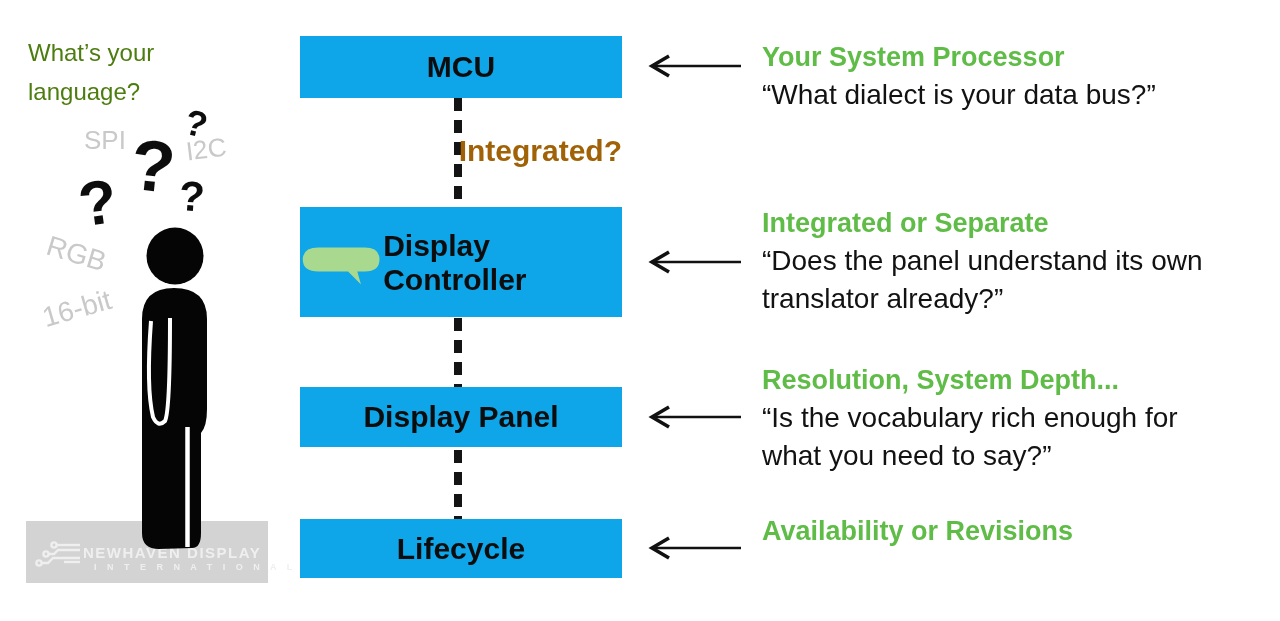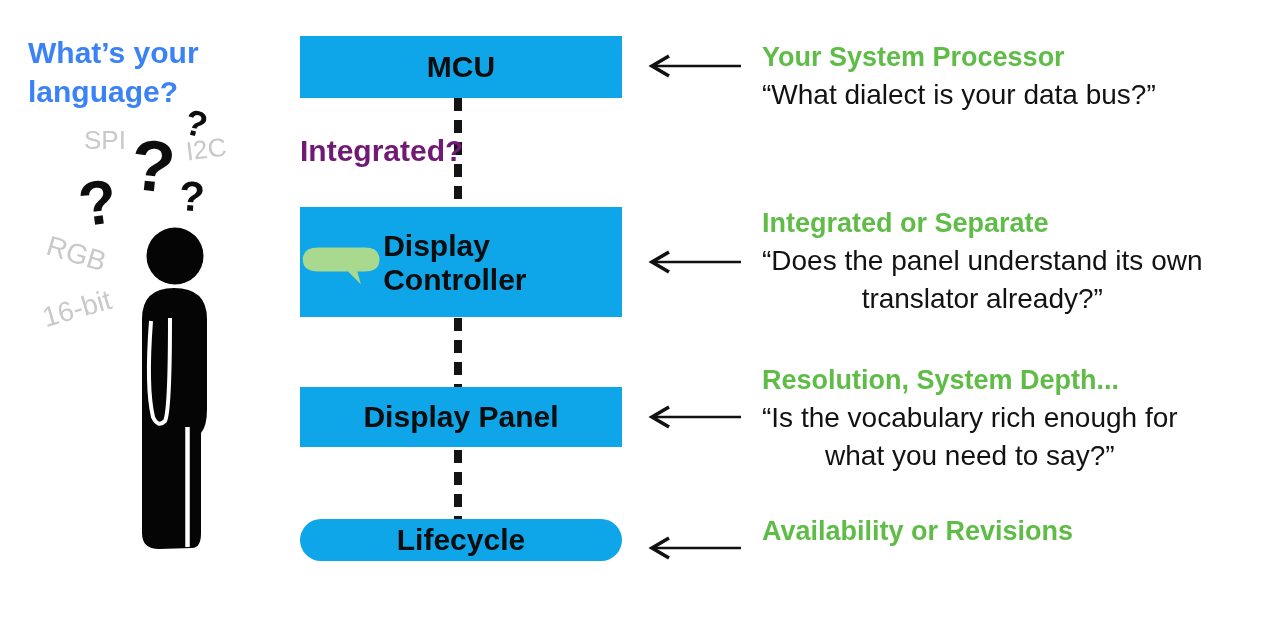--- a/index.html
+++ b/index.html
@@ -3,21 +3,21 @@
 <meta charset="utf-8">
 <style>
   html,body{margin:0;padding:0;background:#ffffff;}
   .canvas{
     position:relative;width:1280px;height:621px;overflow:hidden;
     background:#ffffff;font-family:"Liberation Sans",sans-serif;color:#121212;
   }
   
   .intro{
     position:absolute;left:28px;top:33px;width:210px;
-    font-size:30px;line-height:39px;color:#3b82f6;font-weight:700;
+    font-size:24px;line-height:39px;color:#4d7c0f;font-weight:400;
   }
   .floaty{position:absolute;color:#C9C9C9;font-size:26px;white-space:nowrap;}
   .floaty.spi{left:84px;top:125px;}
   .floaty.i2c{left:186px;top:134px;transform:rotate(-7deg);}
   .floaty.rgb{left:46px;top:238px;font-size:28px;transform:rotate(17deg);}
   .floaty.bit16{left:42px;top:293px;font-size:28px;transform:rotate(-16deg);}
   .qm{position:absolute;font-weight:bold;color:#0d0d0d;line-height:1;}
   .qm.q1{left:185px;top:106px;font-size:36px;transform:rotate(14deg);}
   .qm.q2{left:131px;top:130px;font-size:72px;transform:rotate(6deg);}
   .qm.q3{left:79px;top:172px;font-size:62px;transform:rotate(-8deg);}
@@ -43,57 +43,72 @@
   .node{
     position:absolute;left:300px;width:322px;background:#0ea5e9;
     display:flex;align-items:center;justify-content:center;
     font-weight:bold;font-size:30px;color:#0d0d0d;
   }
   .node.mcu{top:36px;height:62px;}
   .node.ctrl{top:207px;height:110px;flex-direction:row;padding-top:0;}
   .node.ctrl .bubble{margin-top:10px;}
   .node.ctrl .node-label{margin-top:2px;}
   .node.panel{top:387px;height:60px;}
-  .node.life{top:519px;height:42px;border-radius:23px;}
+  .node.life{top:519px;height:59px;}
   .connector-label{
-    position:absolute;left:300px;top:134px;width:322px;text-align:left;
-    font-weight:bold;font-size:30px;color:#701a75;
+    position:absolute;left:300px;top:134px;width:322px;text-align:right;
+    font-weight:bold;font-size:30px;color:#a16207;
   }
   
   .arrow{position:absolute;left:648px;width:96px;height:32px;}
   .arrow.a1{top:50px;}
   .arrow.a2{top:246px;}
   .arrow.a3{top:401px;}
   .arrow.a4{top:532px;}
   
   .ann{position:absolute;left:762px;}
   .ann.b1{top:38px;}
   .ann.b2{top:204px;}
   .ann.b3{top:361px;}
   .ann.b4{top:512px;}
   .ann-h{color:#5FBC47;font-weight:bold;font-size:27px;line-height:38px;white-space:nowrap;}
-  .ann-q{font-size:28px;line-height:38px;color:#121212;white-space:nowrap;text-align:center;}
+  .ann-q{font-size:28px;line-height:38px;color:#121212;white-space:nowrap;}
 </style>
 </head>
 <body>
 
 <div class="canvas">
 
   <div class="intro">What’s your language?</div>
 
   <div class="floaty spi">SPI</div>
   <div class="floaty i2c">I2C</div>
   <div class="floaty rgb">RGB</div>
   <div class="floaty bit16">16-bit</div>
 
   <div class="qm q1">?</div>
   <div class="qm q2">?</div>
   <div class="qm q3">?</div>
   <div class="qm q4">?</div>
 
+  <div class="watermark">
+    <svg class="wm-icon" width="48" height="26" viewBox="0 0 48 26">
+      <g stroke="#EFEFEF" stroke-width="2.4" fill="none">
+        <circle cx="5" cy="22" r="2.6"></circle>
+        <path d="M7.5 22 L14 22 L19 17 L46 17"></path>
+        <circle cx="12" cy="13" r="2.6"></circle>
+        <path d="M14.5 13 L20 13 L24 9 L46 9"></path>
+        <circle cx="20" cy="4" r="2.6"></circle>
+        <path d="M22.5 4 L46 4"></path>
+        <path d="M30 21 L46 21"></path>
+      </g>
+    </svg>
+    <div class="wm-line1">NEWHAVEN DISPLAY</div>
+    <div class="wm-line2">I N T E R N A T I O N A L</div>
+  </div>
 
   <svg class="person" width="70" height="332" viewBox="0 0 70 332">
     <circle cx="36" cy="35" r="28.5" fill="#050505"></circle>
     <path d="M3,312 L3,98 Q3,67 35,67 Q68,67 68,98 L68,188 Q68,205 62,212 L62,312 Q62,327 53,327 L20,328 Q3,328 3,312 Z" fill="#050505"></path>
     <path d="M12,100 C9,140 9,175 14,196 Q19,207 26,200 C30,192 31,145 31,97" fill="none" stroke="#ffffff" stroke-width="4"></path>
     <path d="M48.5,206 L48.5,326" fill="none" stroke="#ffffff" stroke-width="4.5"></path>
   </svg>
 
   <div class="dashline"></div>
 

